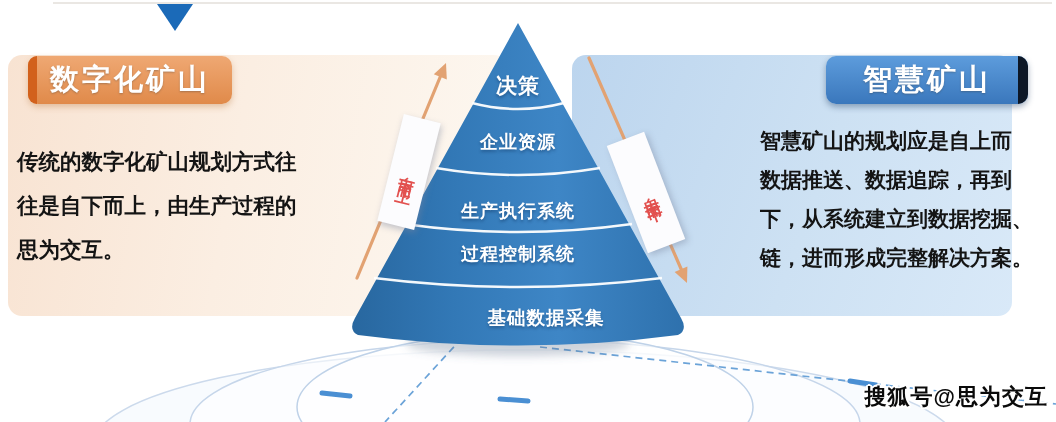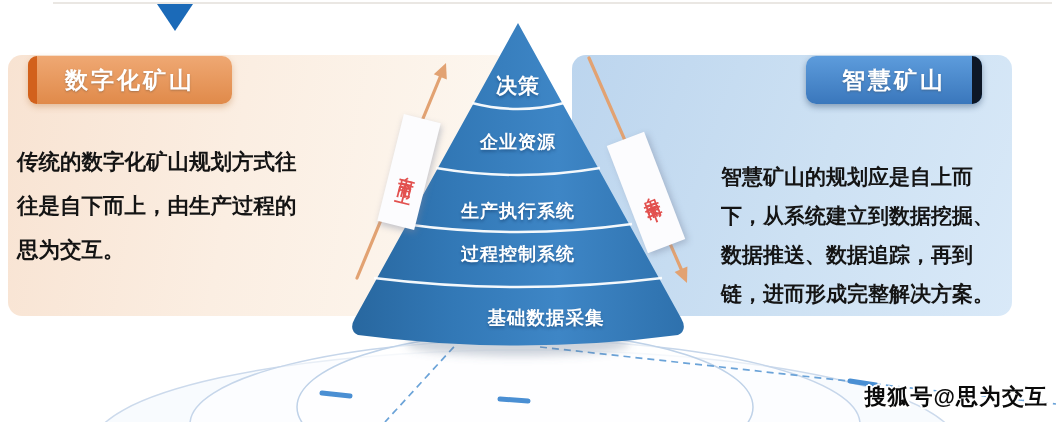--- a/index.html
+++ b/index.html
@@ -23,35 +23,35 @@
   .badge-left {
     left:28px; width:204px;
     background:linear-gradient(180deg,#efa873,#e08a4a);
     box-shadow:0 3px 6px rgba(190,120,60,.38);
   }
   .badge-left::before {
     content:""; position:absolute; left:0; top:0; bottom:0; width:9px;
     background:#d2611c; border-radius:10px 0 0 10px;
   }
   .badge-right {
-    left:806px; width:176px;
+    left:826px; width:202px;
     background:linear-gradient(180deg,#5d9cdc,#3a77bc);
     box-shadow:0 3px 6px rgba(25,55,95,.4);
   }
   .badge-right::after {
     content:""; position:absolute; right:0; top:0; bottom:0; width:10px;
     background:#0d1726; border-radius:0 10px 10px 0;
   }
   .badge-text {
-    color:#fff; font-size:23px; font-weight:bold; letter-spacing:3px;
+    color:#fff; font-size:29px; font-weight:bold; letter-spacing:3px;
     text-shadow:0 1px 2px rgba(60,60,60,.35); position:relative;
   }
   .panel-body { position:absolute; z-index:3; color:#141414; font-weight:bold; }
   .body-left  { left:17px;  top:140px; font-size:21.5px; line-height:44px; }
-  .body-right { left:721px; top:121px; font-size:21px;  line-height:39px;margin-top:36px; }
+  .body-right { left:760px; top:121px; font-size:21px;  line-height:39px; }
   .art { position:absolute; left:0; top:0; z-index:2; }
   .pyr-label {
     position:absolute; left:518px; transform:translateX(-50%); z-index:4;
     color:#fff; font-weight:bold; font-size:18px; letter-spacing:1px; white-space:nowrap;
     text-shadow:0 2px 3px rgba(10,40,80,.4);
   }
   .pyr-label.lv1 { top:72px;  font-size:21px; }
   .pyr-label.lv2 { top:130px; }
   .pyr-label.lv3 { top:199px; }
   .pyr-label.lv4 { top:242px; }
@@ -142,22 +142,22 @@
   <span class="badge-text">智慧矿山</span>
 </div>
 
 <div class="panel-body body-left">
   <div>传统的数字化矿山规划方式往</div>
   <div>往是自下而上，由生产过程的</div>
   <div>思为交互。</div>
 </div>
 <div class="panel-body body-right">
   <div>智慧矿山的规划应是自上而</div>
+  <div>数据推送、数据追踪，再到</div>
   <div>下，从系统建立到数据挖掘、</div>
-  <div>数据推送、数据追踪，再到</div>
   <div>链，进而形成完整解决方案。</div>
 </div>
 
 <div class="pyr-label lv1">决策</div>
 <div class="pyr-label lv2">企业资源</div>
 <div class="pyr-label lv3">生产执行系统</div>
 <div class="pyr-label lv4">过程控制系统</div>
 <div class="pyr-label lv5">基础数据采集</div>
 
 <div class="banner banner-left">

